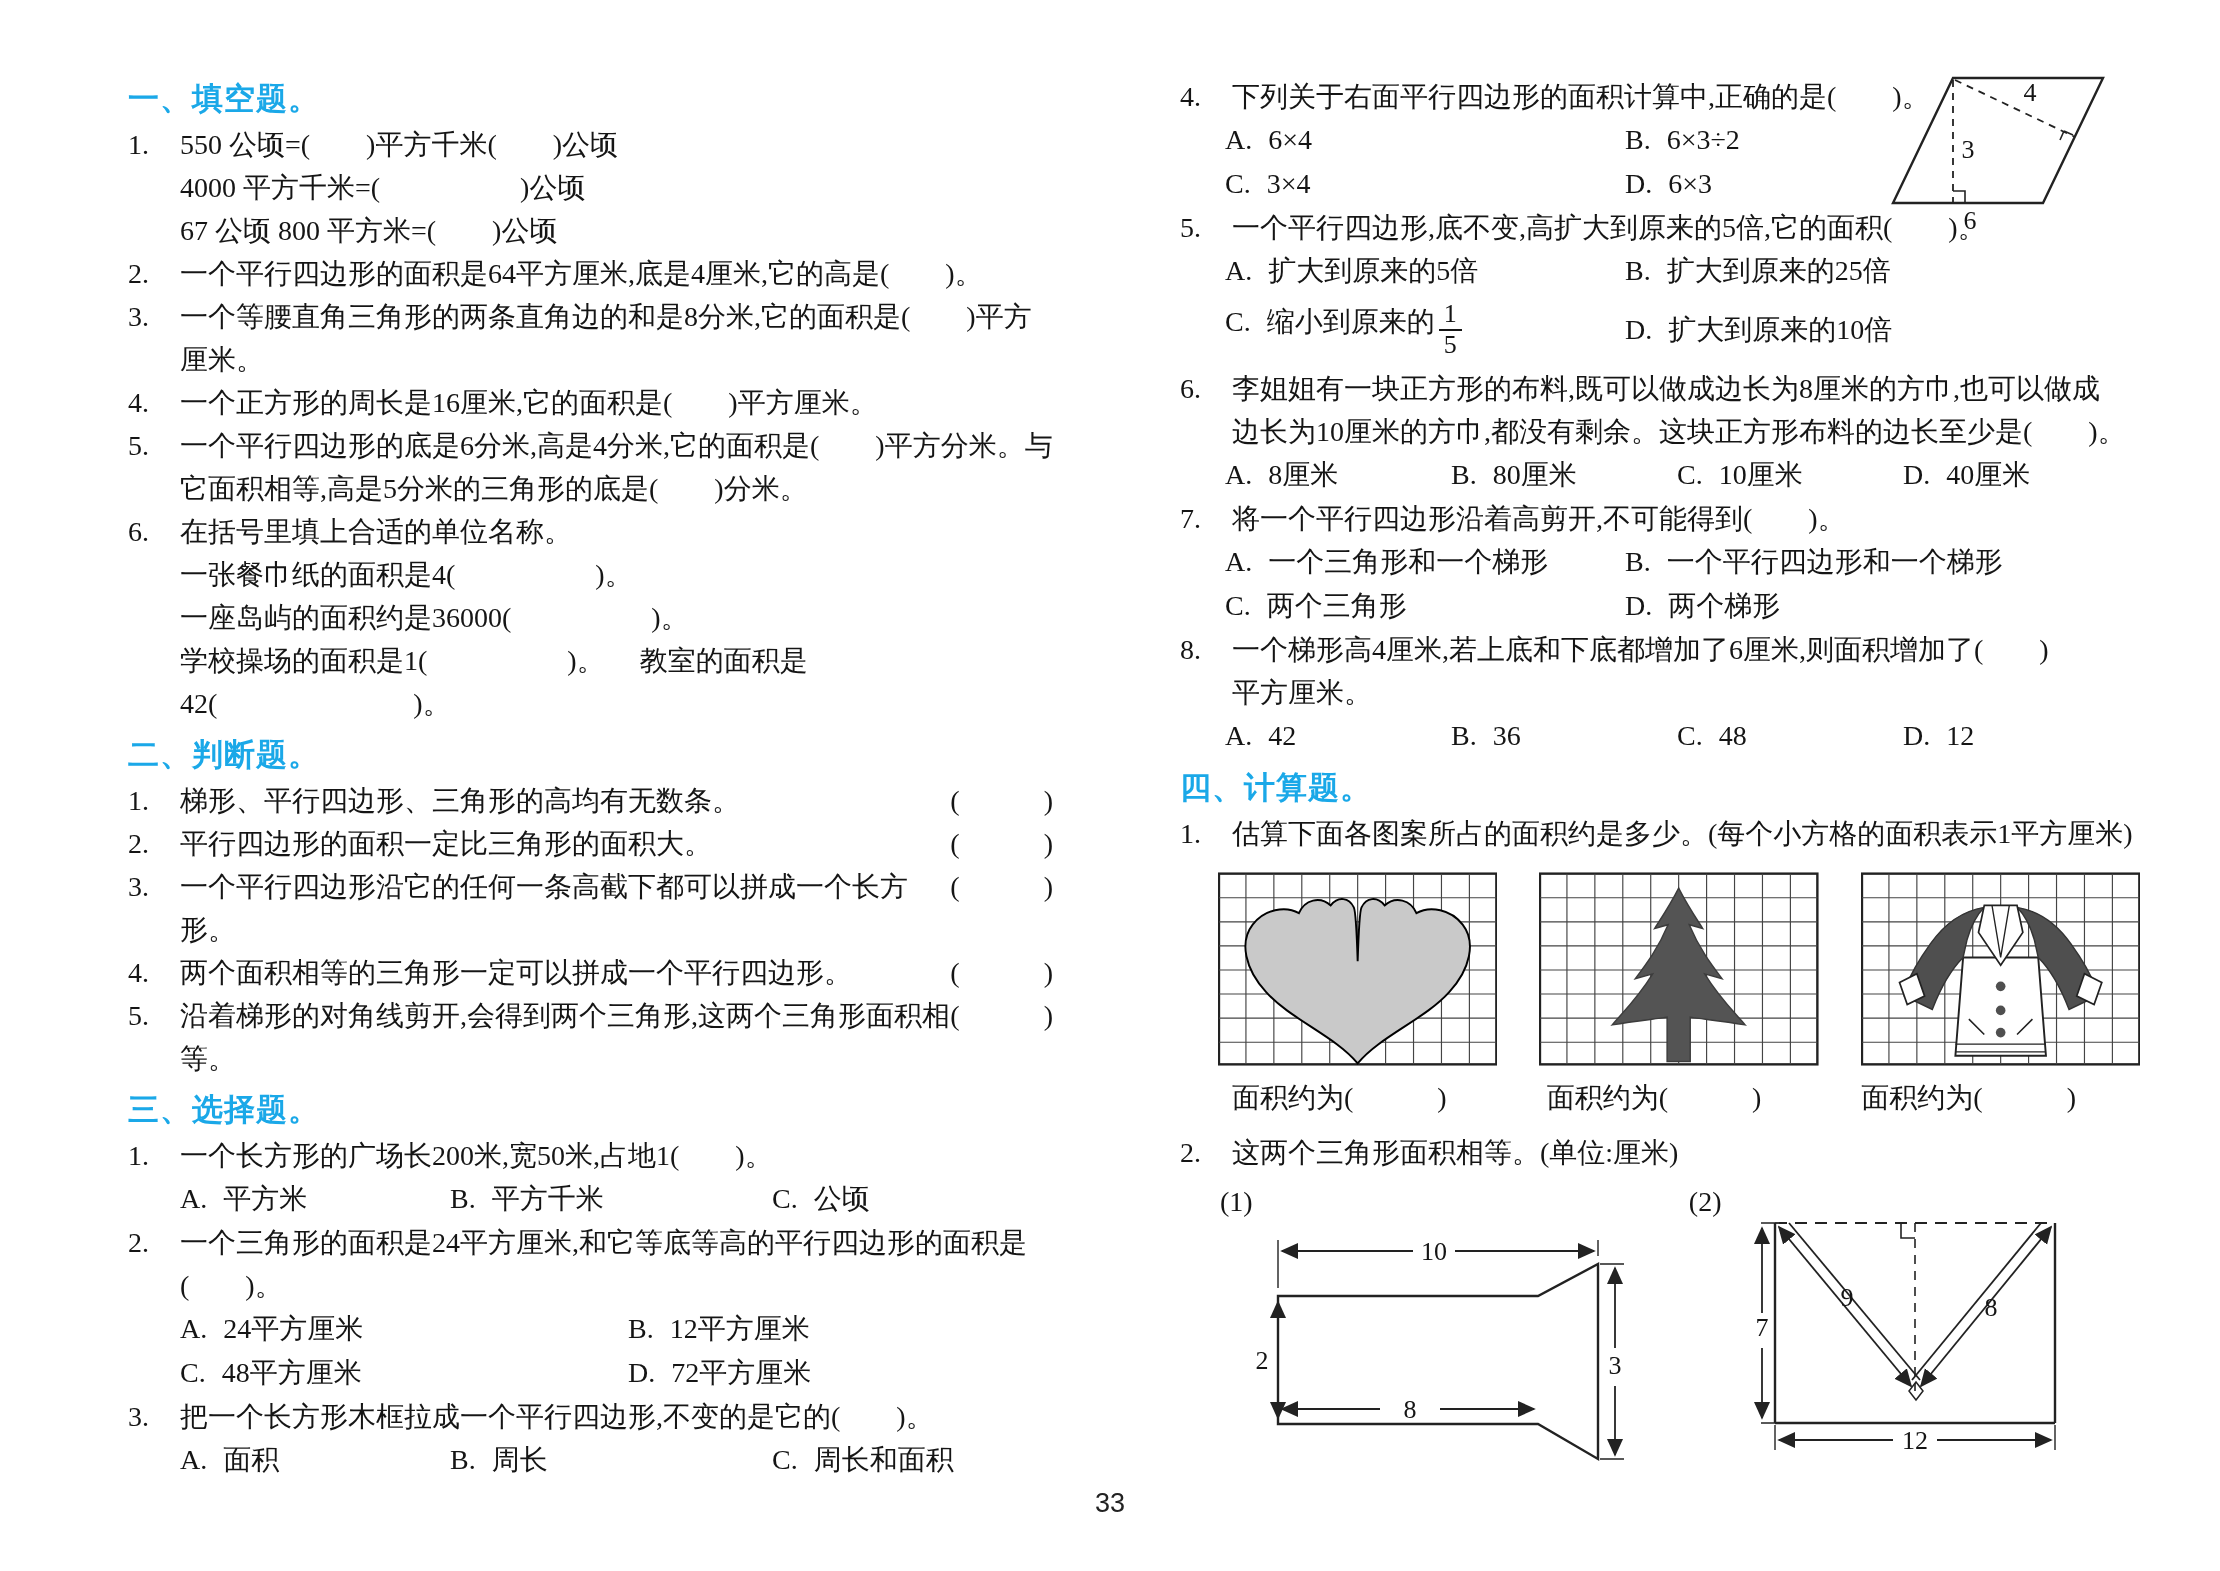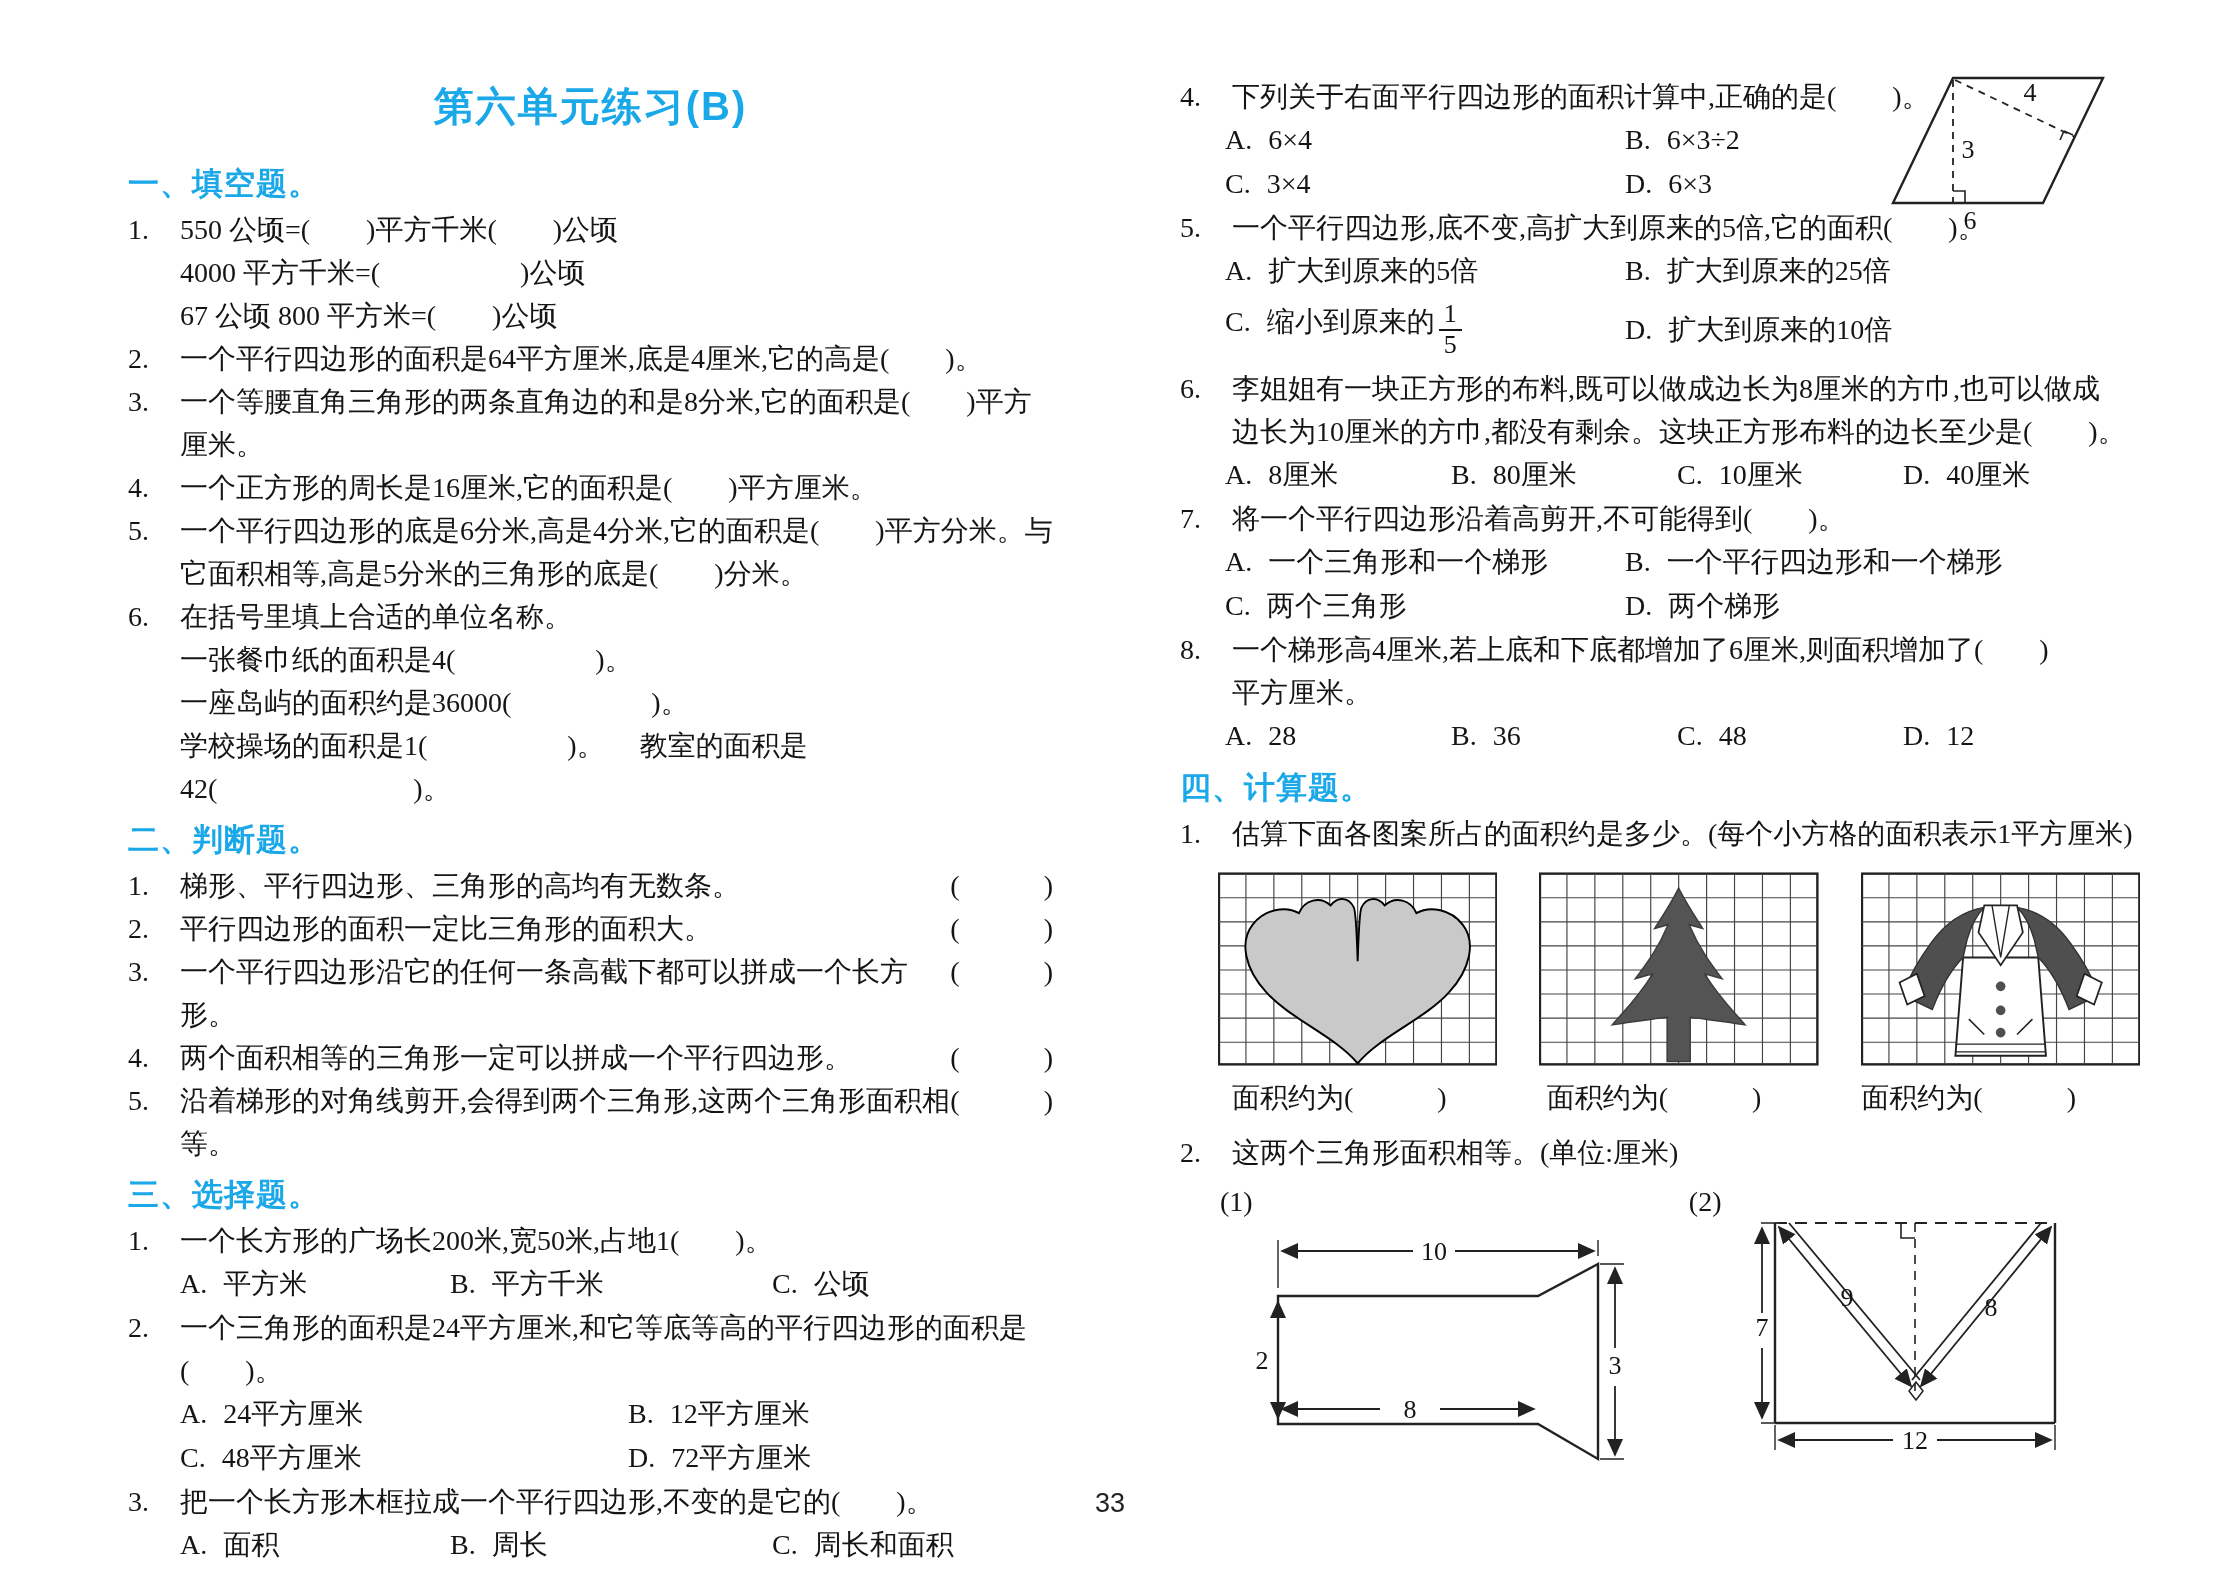--- a/index.html
+++ b/index.html
@@ -56,21 +56,20 @@
     position:absolute;left:0;right:0;bottom:52px;text-align:center;
     font-size:27px;font-family:"Liberation Sans","DejaVu Sans",sans-serif;color:#222;
   }
   svg text{font-family:"Liberation Serif","DejaVu Serif",serif;font-size:26px;fill:#151515;text-anchor:middle;}
   .mt6{margin-top:6px;} .mt10{margin-top:10px;}
 </style>
 </head>
 <body>
 
 <div class="col col-left">
-  <div class="page-title">第六单元练习(B)</div>
 
   <div class="sec">一、填空题。</div>
 
   <div class="q">
     <span class="qnum">1.</span>
     <div class="qbody">
       <div>550 公顷=(　　)平方千米(　　)公顷</div>
       <div>4000 平方千米=(　　　　　)公顷</div>
       <div>67 公顷 800 平方米=(　　)公顷</div>
     </div>
@@ -340,21 +339,21 @@
   <div class="q">
     <span class="qnum">8.</span>
     <div class="qbody">
       <div>一个梯形高4厘米,若上底和下底都增加了6厘米,则面积增加了(　　)</div>
       <div>平方厘米。</div>
     </div>
   </div>
   <div class="optrow cols4">
     <span class="opt">
         <span class="olabel">A.</span>
-        <span>28</span>
+        <span>42</span>
       </span>
     <span class="opt">
         <span class="olabel">B.</span>
         <span>36</span>
       </span>
     <span class="opt">
         <span class="olabel">C.</span>
         <span>48</span>
       </span>
     <span class="opt">

